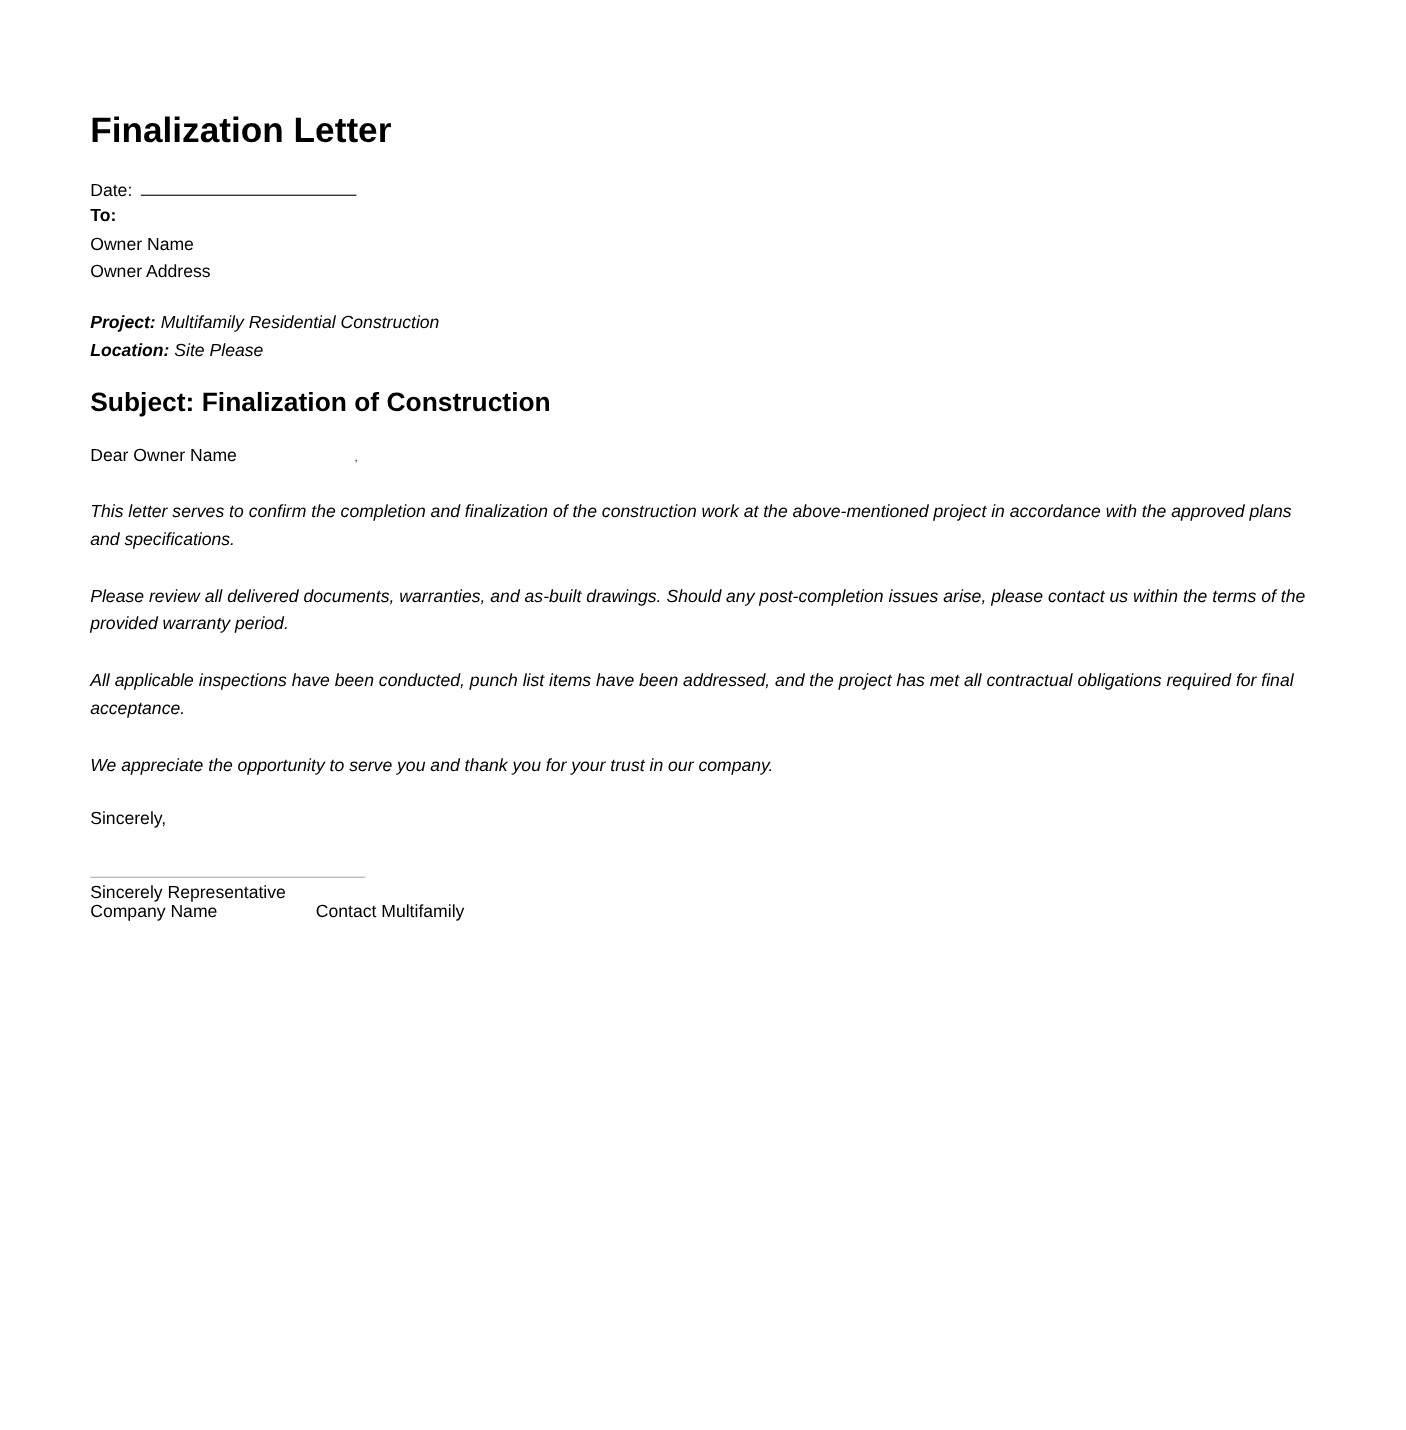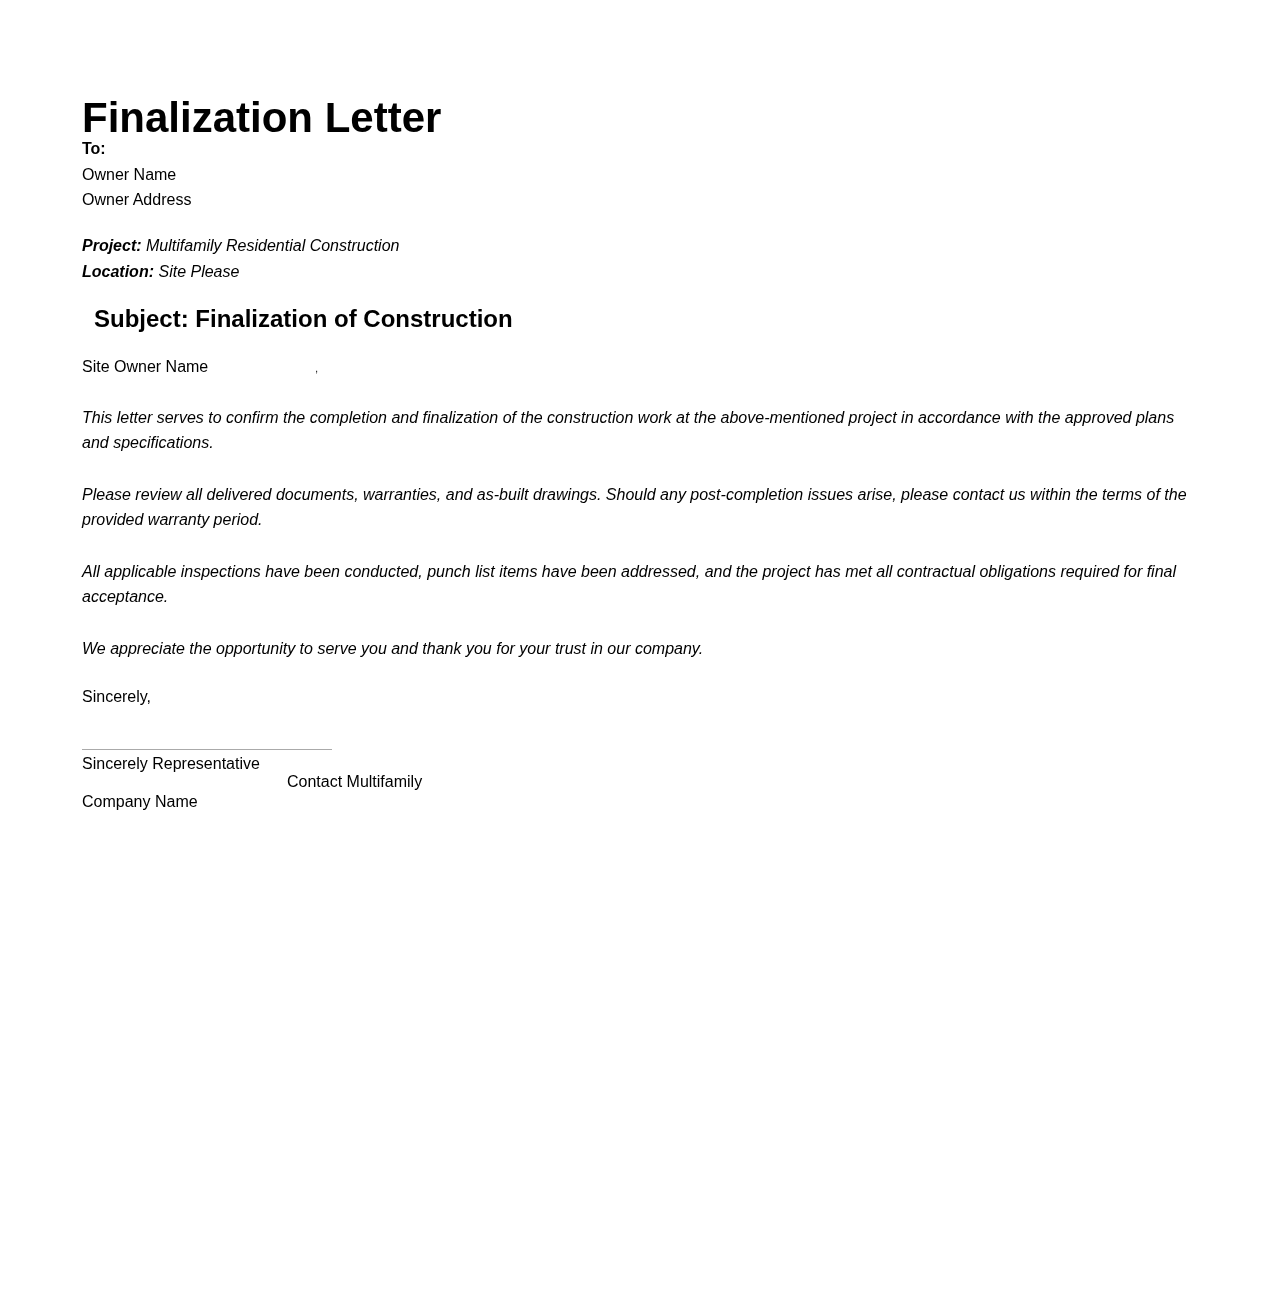--- a/index.html
+++ b/index.html
@@ -3,42 +3,46 @@
   <meta charset="utf-8">
   <style>
     html, body { margin: 0; padding: 0; background: #ffffff; }
     body {
       width: 1278px; height: 1300px;
       font-family: "Liberation Sans", sans-serif;
       color: #000;
       font-size: 16px;
     }
     .page { position: relative; padding: 100px 82px 0 82px; box-sizing: border-box; width: 1278px; }
-    h1 { font-size: 42px; font-weight: bold; margin: 0; line-height: 36px; }
+    h1 { font-size: 32px; font-weight: bold; margin: 0; line-height: 36px; }
     .date { margin-top: 27px; line-height: 20px; }
     .date .blank { display: inline-block; width: 196px; border-bottom: 1px solid #000; height: 14px; vertical-align: baseline; margin-left: 3px; }
     .to-block { line-height: 25.5px; }
     .project-block { margin-top: 20px; line-height: 26px; font-style: italic; }
-    h2 { font-size: 24px; font-weight: bold; margin: 19px 0 0 12px; line-height: 30px; }
+    h2 { font-size: 24px; font-weight: bold; margin: 19px 0 0 0; line-height: 30px; }
     .greeting { margin-top: 23px; line-height: 20px; }
     .greeting .name-space { display: inline-block; width: 107px; }
     .greeting .comma { font-size: 10px; }
     p.body-para { margin: 26px 0 0 0; line-height: 25.5px; width: 1110px; font-style: italic; }
     .closing { margin-top: 26px; line-height: 20px; }
     .sig-line { margin-top: 42px; width: 250px; border-top: 1px solid #aaaaaa; height: 0; }
     .sig-block { margin-top: 5px; line-height: 18px; }
     .sig-row { display: flex; }
-    .sig-row .company { width: 205px; margin-top: 20px; }
+    .sig-row .company { width: 205px; }
   </style>
 </head>
 <body>
 
 <div class="page">
   <h1>Finalization Letter</h1>
 
+  <div class="date">
+    <span>Date:</span>
+    <span class="blank"></span>
+  </div>
 
   <div class="to-block">
     <div><strong>To:</strong></div>
     <div>Owner Name</div>
     <div>Owner Address</div>
   </div>
 
   <div class="project-block">
     <div>
       <strong>Project:</strong>
@@ -46,21 +50,21 @@
     </div>
     <div>
       <strong>Location:</strong>
       <span>Site Please</span>
     </div>
   </div>
 
   <h2>Subject: Finalization of Construction</h2>
 
   <div class="greeting">
-    <span>Site Owner Name</span><span class="name-space"></span><span class="comma">,</span>
+    <span>Dear Owner Name</span><span class="name-space"></span><span class="comma">,</span>
   </div>
 
   <p class="body-para">This letter serves to confirm the completion and finalization of the construction work at the above-mentioned project in accordance with the approved plans and specifications.</p>
   <p class="body-para">Please review all delivered documents, warranties, and as-built drawings. Should any post-completion issues arise, please contact us within the terms of the provided warranty period.</p>
   <p class="body-para">All applicable inspections have been conducted, punch list items have been addressed, and the project has met all contractual obligations required for final acceptance.</p>
   <p class="body-para">We appreciate the opportunity to serve you and thank you for your trust in our company.</p>
 
   <div class="closing">Sincerely,</div>
 
   <div class="sig-line"></div>

